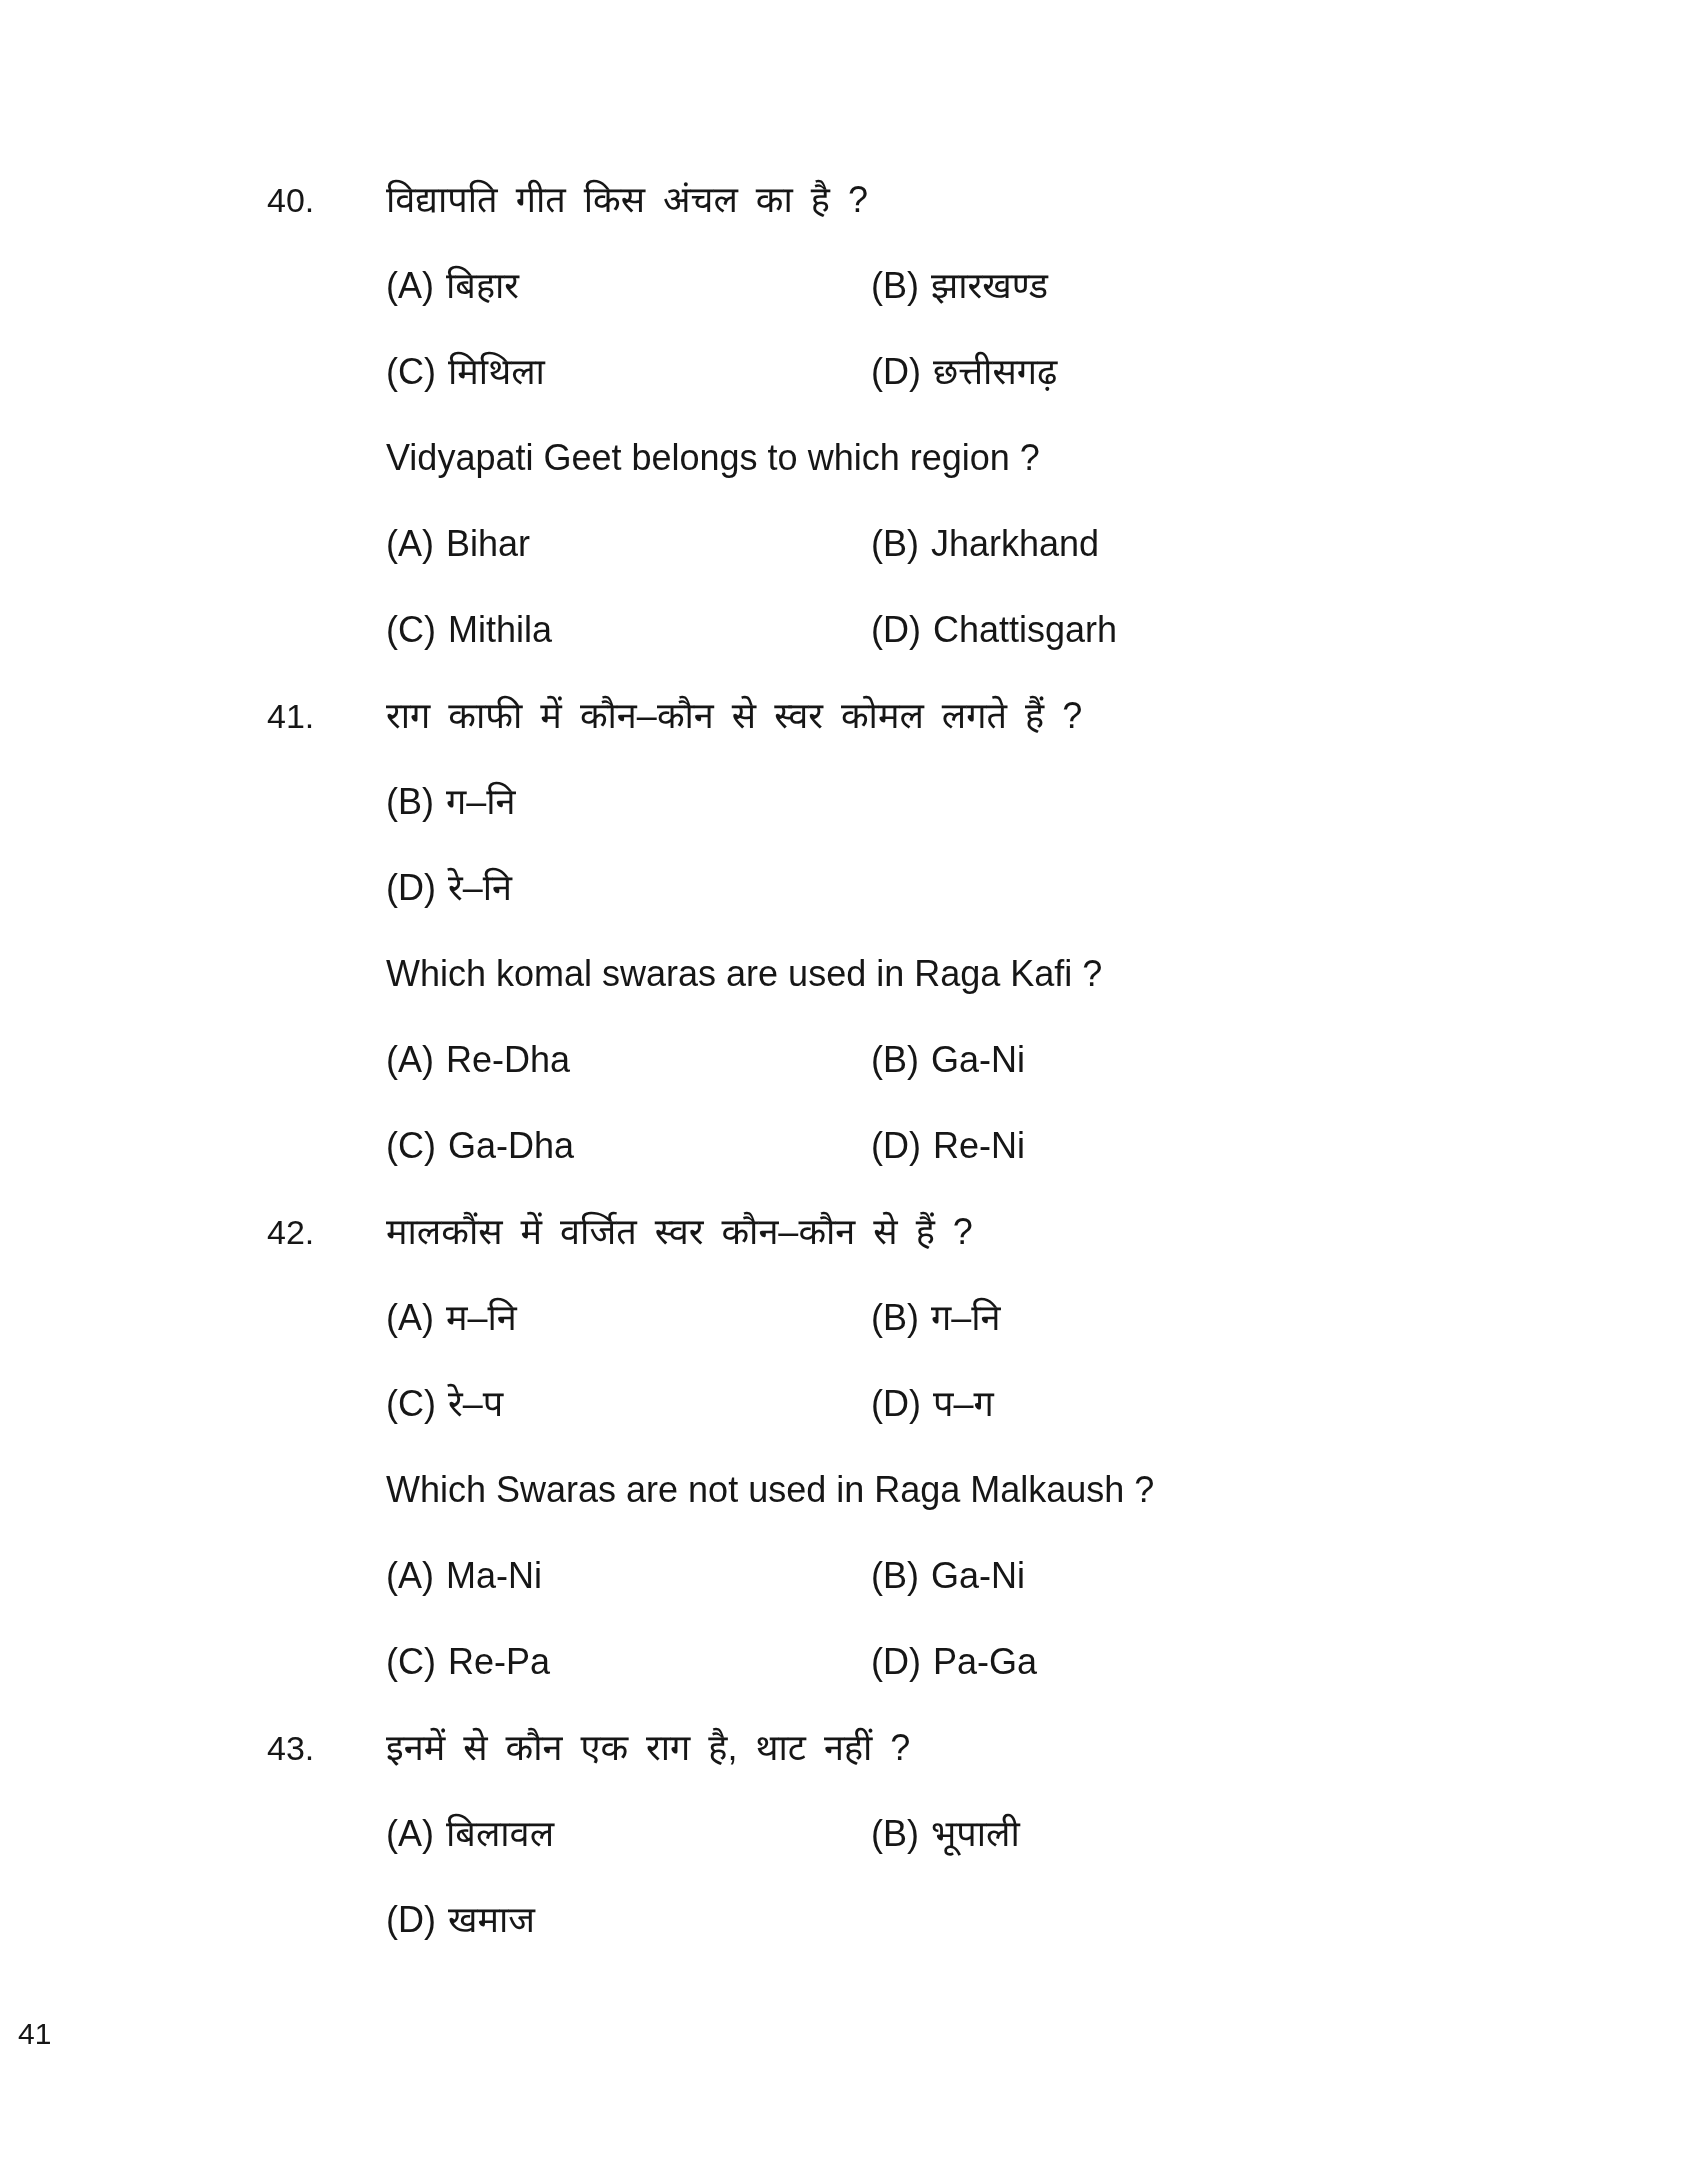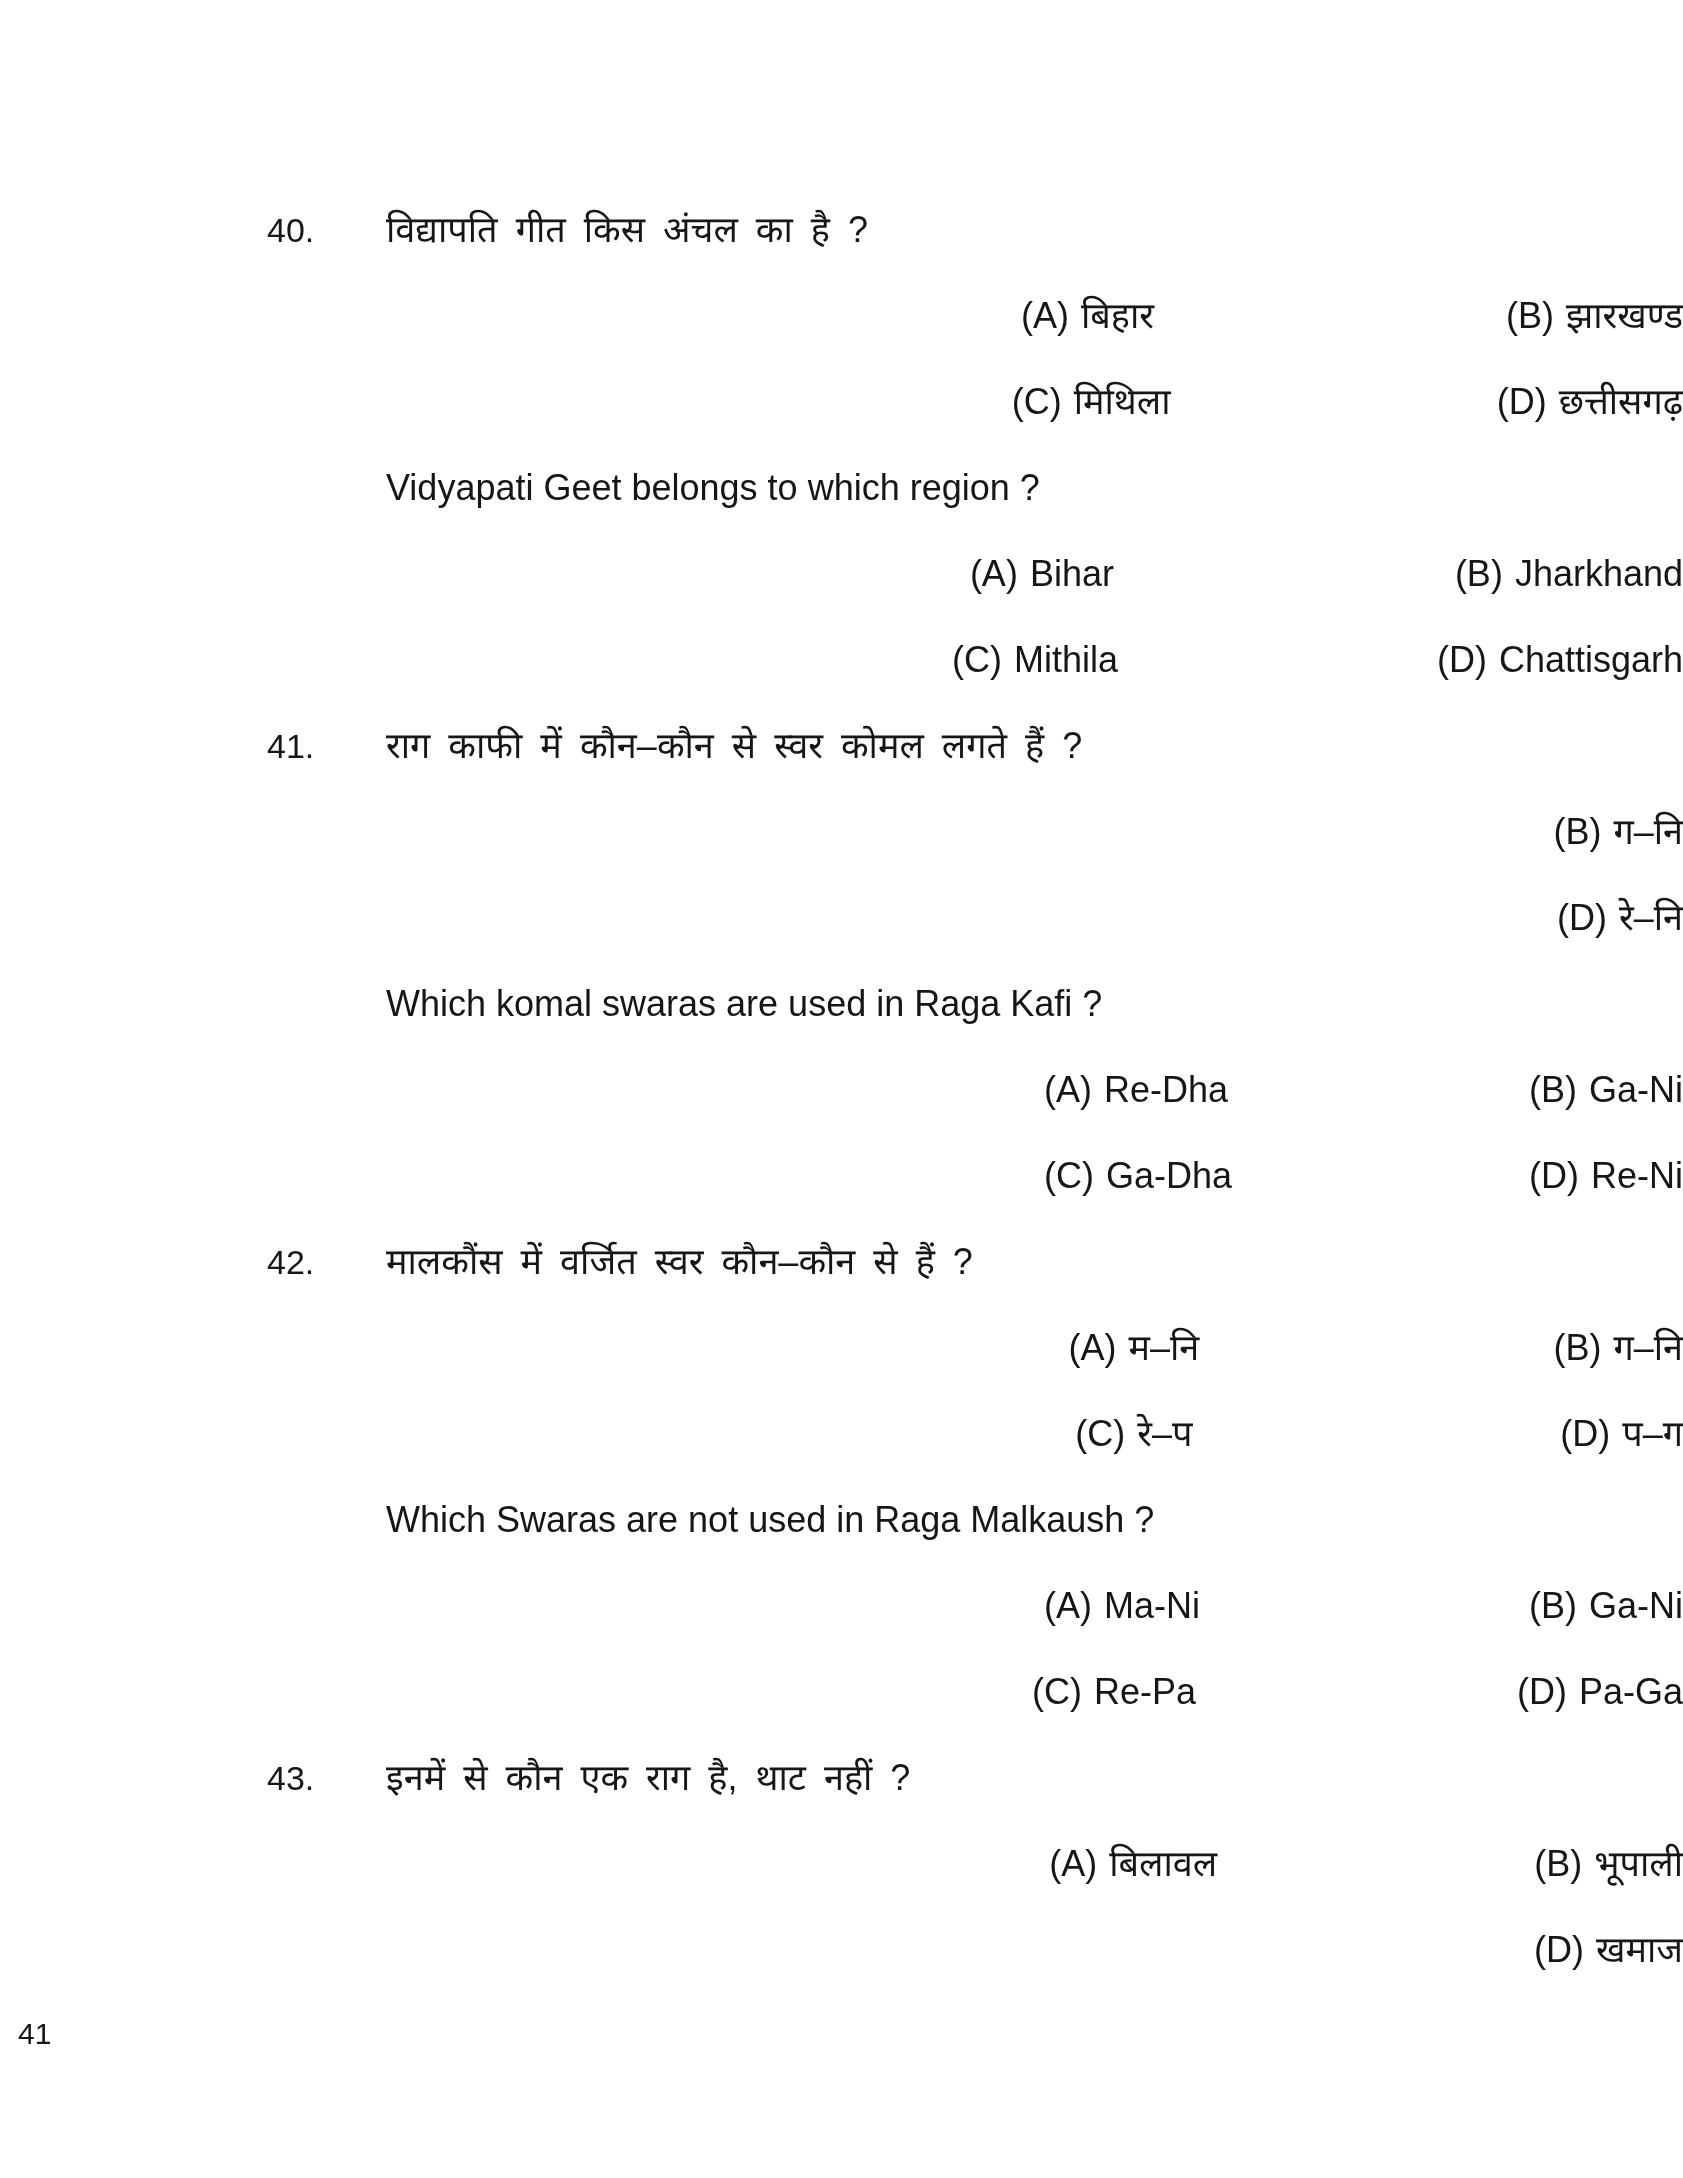--- a/index.html
+++ b/index.html
@@ -23,25 +23,23 @@
     right: 0;
   }
   .row {
     display: flex;
     align-items: baseline;
     padding-left: 267px;
     font-size: 36px;
     line-height: 44px;
     margin-bottom: 42px;
     white-space: nowrap;
-    margin-top: 30px;
   }
   .row.indented {
     padding-left: 386px;
-    justify-content: flex-end;
   }
   .qnum {
     flex: 0 0 119px;
     width: 119px;
     font-size: 34px;
   }
   .qtext {
     flex: 1;
   }
   .hindi-q {

